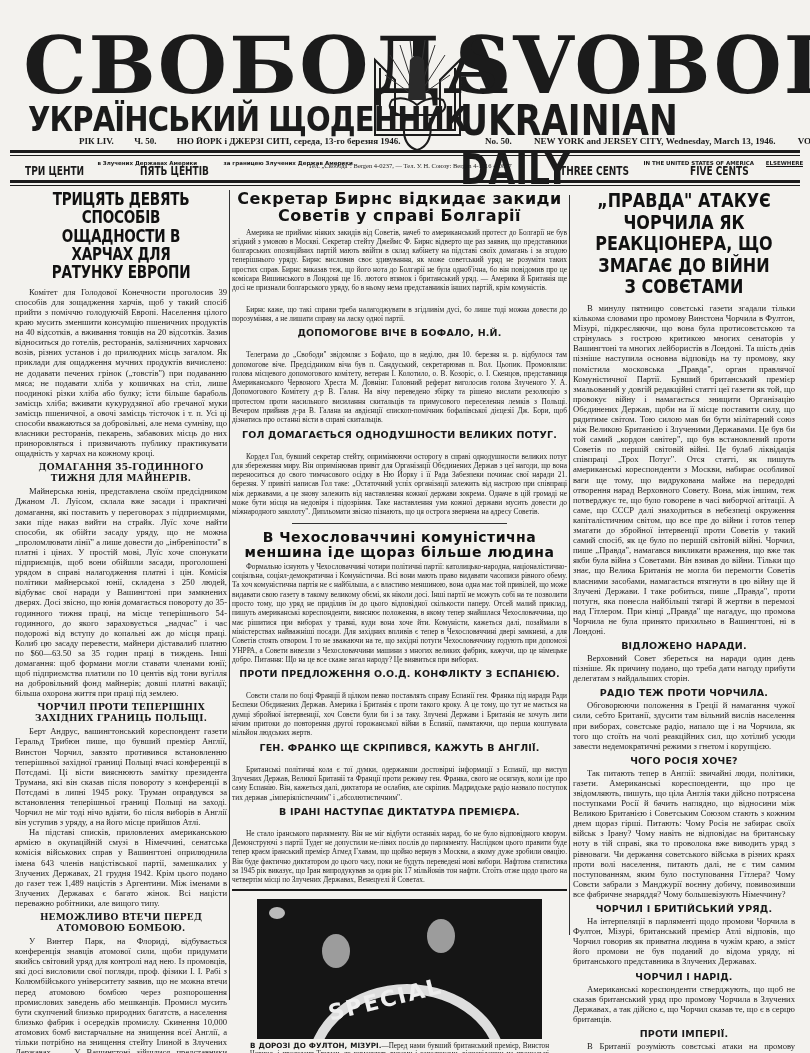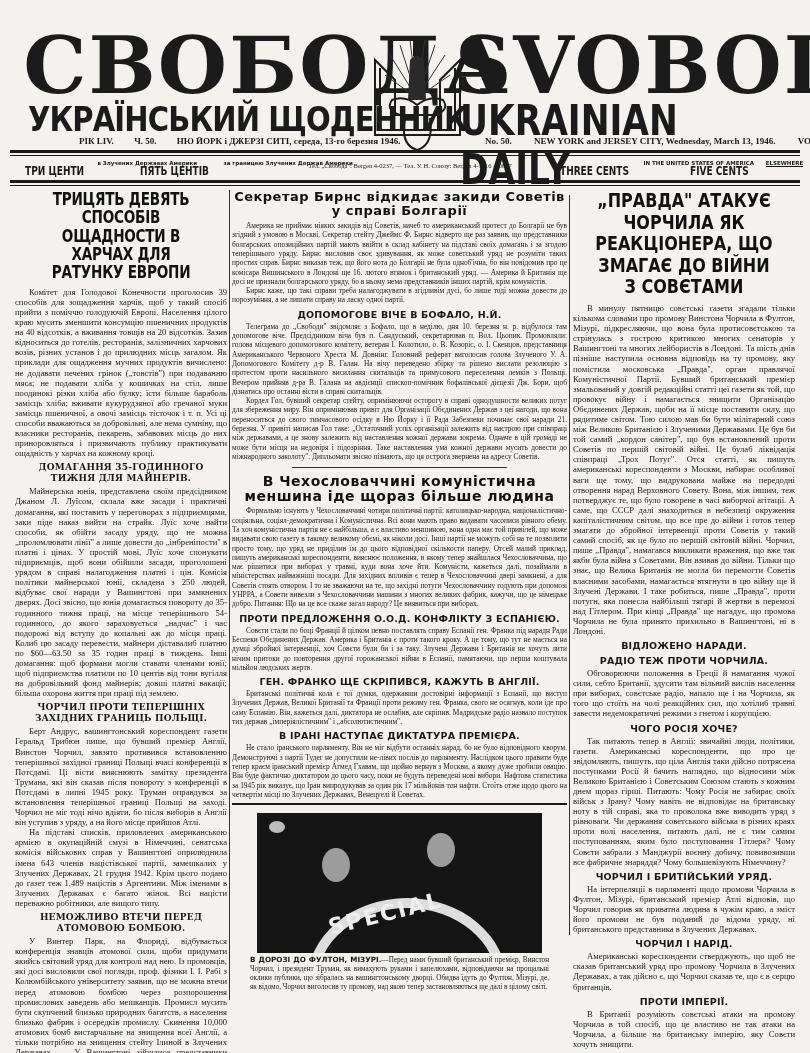--- a/index.html
+++ b/index.html
@@ -33,25 +33,25 @@
   
   .col { position: absolute; }
   .col-left { left: 15px; top: 190px; width: 212px; }
   .col-mid { left: 232px; top: 190px; width: 335px; }
   .col-right { left: 573px; top: 190px; width: 222px; }
   .vline { position: absolute; width: 1px; background: #333; }
 
   h1.headline { font-family: "DejaVu Sans", sans-serif; font-weight: bold; text-align: center; color: #111; line-height: 1.08; }
   .hl-left { font-size: 17px; transform: scaleX(0.8); transform-origin: center; letter-spacing: -0.3px; }
   .hl-right { font-size: 20px; transform: scaleX(0.8); transform-origin: center; }
-  .hl-mid { font-size: 13px; letter-spacing: 0.5px; }
+  .hl-mid { font-size: 16px; letter-spacing: 0.5px; }
   h2.sub { font-family: "DejaVu Sans", sans-serif; font-weight: bold; text-align: center; font-size: 9.5px; line-height: 11px; margin: 4px 0 2px; letter-spacing: 0.2px; }
   h2.sub.serif { font-family: "DejaVu Serif", serif; font-size: 9px; }
   p.body { font-size: 8.6px; line-height: 10.1px; text-align: justify; text-indent: 14px; color: #222; hyphens: auto; }
-  p.body.sm { font-size: 7.4px; line-height: 9.3px; }
+  p.body.sm { font-size: 7.4px; line-height: 9.3px; margin-top: 12px; }
   .photo { position: relative; width: 285px; height: 140px; margin: 8px auto 3px; background: #151515; overflow: hidden; }
   .photo .arc { position: absolute; left: 50px; top: 85px; width: 200px; height: 170px; border: 10px solid #ddd; border-radius: 50%; }
   .photo .special { position: absolute; left: 70px; top: 88px; color: #eee; font-family: "DejaVu Sans", sans-serif; font-weight: bold; font-size: 22px; transform: rotate(-14deg); letter-spacing: 2px; }
   .photo .face { position: absolute; border-radius: 50%; background: #9c9c9c; }
   .caption { font-size: 7.2px; line-height: 8.8px; text-align: justify; margin: 0 18px; }
   .caption b { font-family: "DejaVu Sans", sans-serif; }
   .divider { height: 1px; background: #333; margin: 6px 60px; }
 </style>
 </head>
 <body>
@@ -132,20 +132,21 @@
     <p class="body">У Винтер Парк, на Флориді, відбувається конференція знавців атомової сили, щоби придумати якийсь світовий уряд для контролі над нею. Із промовців, які досі висловили свої погляди, проф. фізики І. І. Рабі з Колюмбійського університету заявив, що не можна втечи перед атомовою бомбою через розпорошення промислових заведень або мешканців. Промисл мусить бути скупчений близько природних багатств, а населення близько фабрик і осередків промислу. Скинення 10,000 атомових бомб вистарчальне на знищення всеї Англії, а тільки потрібно на знищення стейту Ілиной в Злучених Державах. — У Вашингтоні зійшлися представники фльоти зненатською комісією, щоб придумати способи збереження атомової тайни під спільною контролею цивілів і військових.</p>
 
   </div>
 
   <div class="col col-mid">
     <h1 class="headline hl-mid">Секретар Бирнс відкидає закиди Советів у справі Болгарії</h1>
     <p class="body sm" style="margin-top:3px">Америка не приймає ніяких закидів від Советів, начеб то американський протест до Болгарії не був згідний з умовою в Москві. Секретар стейту Джеймс Ф. Бирнс відверто ще раз заявив, що представники болгарських опозиційних партій мають ввійти в склад кабінету на підставі своїх домагань і за згодою теперішнього уряду. Бирнс висловив своє здивування, як може советський уряд не розуміти таких простих справ. Бирнс виказав теж, що його нота до Болгарії не була одноб'ічна, бо він повідомив про це комісара Вишинського в Лондоні ще 16. лютого втямок і британський уряд. — Америка й Британія ще досі не признали болгарського уряду, бо в ньому нема представників інших партій, крім комуністів.</p>
     <p class="body sm">Бирнс каже, що такі справи треба налагоджувати в згідливім дусі, бо лише тоді можна довести до порозуміння, а не лишати справу на ласку одної партії.</p>
     <h2 class="sub">ДОПОМОГОВЕ ВІЧЕ В БОФАЛО, Н.Й.</h2>
     <p class="body sm">Телеграма до „Свободи" звідомляє з Бофало, що в неділю, дня 10. березня н. р. відбулося там допомогове віче. Предсідником віча був п. Сандуський, секретарював п. Вол. Цьопик. Промовляли: голова місцевого допомогового комітету, ветеран І. Колотило, о. В. Козоріс, о. І. Скенцов, представниця Американського Червоного Хреста М. Довнінг. Головний реферат виголосив голова Злученого У. А. Допомогового Комітету д-р В. Галан. На вічу переведено збірку та рішено вислати резолюцію з протестом проти насильного висилання скитальців та примусового переселення лемків з Польщі. Вечером прийняв д-ра В. Галана на авдієнції єпископ-помічник бофалівської дієцезії Дж. Бори, щоб дізнатись про останні вісти в справі скитальців.</p>
+    <h2 class="sub">ГОЛ ДОМАГАЄТЬСЯ ОДНОДУШНОСТИ ВЕЛИКИХ ПОТУГ.</h2>
     <p class="body sm">Кордел Гол, бувший секретар стейту, опримінюючи осторогу в справі однодушности великих потуг для збереження миру. Він опримінював привіт для Організації Обєдинених Держав з цеї нагоди, що вона переноситься до свого тимчасового осідку в Ню Йорку і її Рада Забезпеки починає свої наради 21. березня. У привіті написав Гол таке: „Остаточний успіх організації залежить від настрою при співпраці між державами, а це знову залежить від наставлення кожної держави зокрема. Одначе в цій громаді не може бути місця на недовіря і підозріння. Таке наставлення ума кожної держави мусить довести до міжнародного заколоту". Дипльомати звісно пізнають, що ця острога звернена на адресу Советів.</p>
     <div class="divider"></div>
     <h1 class="headline hl-mid" style="font-size:14px">В Чехословаччині комуністична меншина іде щораз більше людина</h1>
     <p class="body sm" style="margin-top:2px">Формально існують у Чехословаччині чотири політичні партії: католицько-народна, націоналістично-соціяльна, соціял-демократична і Комуністична. Всі вони мають право видавати часописи рівного обему. Та хоч комуністична партія не є найбільша, а є властиво меншиною, вона одна має той привілей, що може видавати свою газету в такому великому обємі, як ніколи досі. Інші партії не можуть собі на те позволити просто тому, що уряд не приділив їм до цього відповідної скількости паперу. Отсей малий приклад, пишуть американські кореспонденти, вияснює положення, в якому тепер знайшлася Чехословаччина, що має рішитися при виборах у травні, куди вона хоче йти. Комуністи, кажеться далі, позаймали в міністерствах найважніші посади. Для західних впливів є тепер в Чехословаччині двері замкнені, а для Советів стоять отвором. І то не зважаючи на те, що західні потуги Чехословаччину годують при допомозі УНРРА, а Совети вивезли з Чехословаччини машини з многих великих фабрик, кажучи, що це німецьке добро. Питання: Що на це все скаже загал народу? Це виявиться при виборах.</p>
     <h2 class="sub">ПРОТИ ПРЕДЛОЖЕННЯ О.О.Д. КОНФЛІКТУ З ЕСПАНІЄЮ.</h2>
     <p class="body sm">Совєти стали по боці Франції й цілком певно поставлять справу Еспанії ген. Франка під нарадн Ради Беспеки Обєдинених Держав. Америка і Британія є проти такого кроку. А це тому, що тут не мається на думці збройної інтервенції, хоч Совєти були би і за таку. Злучені Держави і Британія не хочуть лити нічим притоки до повторення другої горожанської війни в Еспанії, памятаючи, що перша коштувала мільйон людських жертв.</p>
     <h2 class="sub">ГЕН. ФРАНКО ЩЕ СКРІПИВСЯ, КАЖУТЬ В АНГЛІЇ.</h2>
     <p class="body sm">Британські політичні кола є тої думки, одержавши достовірні інформації з Еспанії, що виступ Злучених Держав, Великої Британії та Франції проти режиму ген. Франка, свого не осягнув, коли іде про саму Еспанію. Він, кажеться далі, диктатора не ослабив, але скріпив. Мадридське радіо назвало поступок тих держав „імперіялістичним" і „абсолютистичним".</p>
     <h2 class="sub">В ІРАНІ НАСТУПАЄ ДИКТАТУРА ПРЕМІЄРА.</h2>
     <p class="body sm">Не стало іранського парляменту. Він не міг відбути останніх нарад, бо не було відповідного кворум. Демонструючі з партії Тудег не допустили не-лівих послів до парляменту. Наслідком цього правити буде тепер краєм іранський премієр Агмед Гхавам, що щойно вернув з Москви, а якому дуже зробили овацію. Він буде фактично диктатором до цього часу, поки не будуть переведені нові вибори. Нафтова статистика за 1945 рік виказує, що Іран випродукував за один рік 17 мільйонів тон нафти. Стоїть отже щодо цього на четвертім місці по Злучених Державах, Венецуелі й Советах.</p>
@@ -159,22 +160,23 @@
     </div>
     <p class="caption">
       <b>В ДОРОЗІ ДО ФУЛТОН, МІЗУРІ.</b><span>—Перед нами бувший британський премієр, Винстон Чорчил, і президент Труман, як вимахують руками і капелюхами, відповідаючи на прощальні оклики публики, що зібралась на вашингтонському дворці. Обидва їдуть до Фултон, Мізурі, де, як відомо, Чорчил виголосив ту промову, над якою тепер застановляються ще далі в цілому світі.</span>
     </p>
   </div>
 
   <div class="col col-right">
     <h1 class="headline hl-right">„ПРАВДА" АТАКУЄ ЧОРЧИЛА ЯК РЕАКЦІОНЕРА, ЩО ЗМАГАЄ ДО ВІЙНИ З СОВЄТАМИ</h1>
     <p class="body" style="margin-top:5px">В минулу пятницю совєтські газети згадали тільки кількома словами про промову Винстона Чорчила в Фултон, Мізурі, підкресляючи, що вона була протисовєтською та стрінулась з гострою критикою многих сенаторів у Вашингтоні та многих лейбористів в Лондоні. Та шість днів пізніше наступила основна відповідь на ту промову, яку помістила московська „Правда", орган правлячої Комуністичної Партії. Бувший британський премієр змальований у довгій редакційні статті цеї газети як той, що провокує війну і намагається знищити Організацію Обєдинених Держав, щоби на її місце поставити силу, що рядитиме світом. Тою силою мав би бути мілітарний союз між Великою Британією і Злученими Державами. Це був би той самий „кордон санітер", що був встановлений проти Советів по першій світовій війні. Це булаб ліквідація співпраці „Трох Потуг". Отся статтi, як пишуть американські кореспонденти з Москви, набирає особливої ваги ще тому, що видрукована майже на передодні отворення нарад Верховного Совету. Вона, між іншим, теж потверджує те, що було говорене в часі виборчої агітації. А саме, що СССР далі знаходиться в небезпеці окруження капіталістичним світом, що все пре до війни і готов тепер змагати до збройної інтервенції проти Советів у такий самий спосіб, як це було по першій світовій війні. Чорчил, пише „Правда", намагався викликати враження, що вже так якби була війна з Советами. Він взивав до війни. Тільки що знає, що Велика Британія не могла би перемогти Советів власними засобами, намагається втягнути в цю війну ще й Злучені Держави. І таке робиться, пише „Правда", проти потугн, яка понесла найбільші тягарі й жертви в перемозі над Гітлером. При кінці „Правда" ще нагадує, що промова Чорчила не була принято прихильно в Вашингтоні, ні в Лондоні.</p>
     <h2 class="sub">ВІДЛОЖЕНО НАРАДИ.</h2>
+    <p class="body">Верховний Совет збереться на наради один день пізніше. Як причину подано, що треба дати нагоду прибути делегатам з найдальших сторін.</p>
     <h2 class="sub">РАДІО ТЕЖ ПРОТИ ЧОРЧИЛА.</h2>
-    <p class="body">Обговорюючи положення в Греції й намагання чужої сили, себто Британії, здусити там вільний вислів населення при виборах, совєтське радіо, напало ще і на Чорчила, як того що стоїть на чолі реакційних сил, що хотілиб травні завести недемократичні режими з гнетом і корупцією.</p>
+    <p class="body">Обговорюючи положення в Греції й намагання чужої сили, себто Британії, здусити там вільний вислів населення при виборах, совєтське радіо, напало ще і на Чорчила, як того що стоїть на чолі реакційних сил, що хотілиб усюди завести недемократичні режими з гнетом і корупцією.</p>
     <h2 class="sub">ЧОГО РОСІЯ ХОЧЕ?</h2>
     <p class="body">Так питають тепер в Англії: звичайні люди, політики, газети. Американські кореспонденти, що про це звідомляють, пишуть, що ціла Англія таки дійсно потрясена поступками Росії й бачить наглядно, що відносини між Великою Британією і Советським Союзом стають з кожним днем щораз гірші. Питають: Чому Росія не забирає своїх військ з Ірану? Чому навіть не відповідає на британську ноту в тій справі, яка то проволока вже виводить уряд з рівноваги. Чи держання советського війська в різних краях проти волі населення, питають далі, не є тим самим поступованням, яким було поступовання Гітлера? Чому Совєти забрали з Манджурії воєнну добичу, повивозивши все фабричне знаряддя? Чому большевізують Німеччину?</p>
     <h2 class="sub">ЧОРЧИЛ І БРИТІЙСЬКИЙ УРЯД.</h2>
     <p class="body">На інтерпеляції в парляменті щодо промови Чорчила в Фултон, Мізурі, британський премієр Атлі відповів, що Чорчил говорив як приватна людина в чужім краю, а зміст його промови не був поданий до відома уряду, ні британського представника в Злучених Державах.</p>
     <h2 class="sub">ЧОРЧИЛ І НАРІД.</h2>
     <p class="body">Американські кореспонденти стверджують, що щоб не сказав британський уряд про промову Чорчила в Злучених Державах, а так дійсно є, що Чорчил сказав те, що є в серцю британців.</p>
     <h2 class="sub">ПРОТИ ІМПЕРІЇ.</h2>
     <p class="body">В Британії розуміють совєтські атаки на промову Чорчила в той спосіб, що це властиво не так атаки на Чорчила, а більше на британську імперію, яку Совєти хочуть знищити.</p>
 
   </div>

